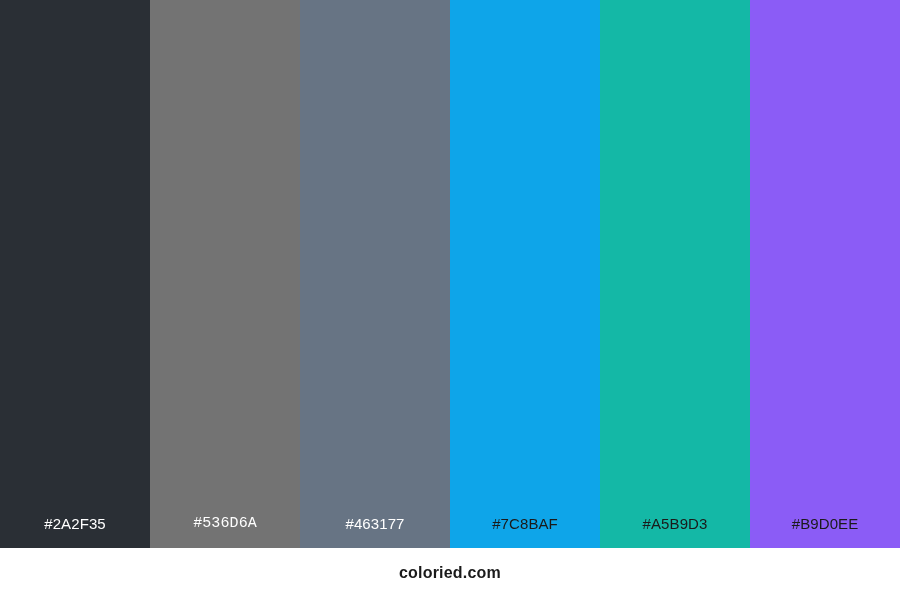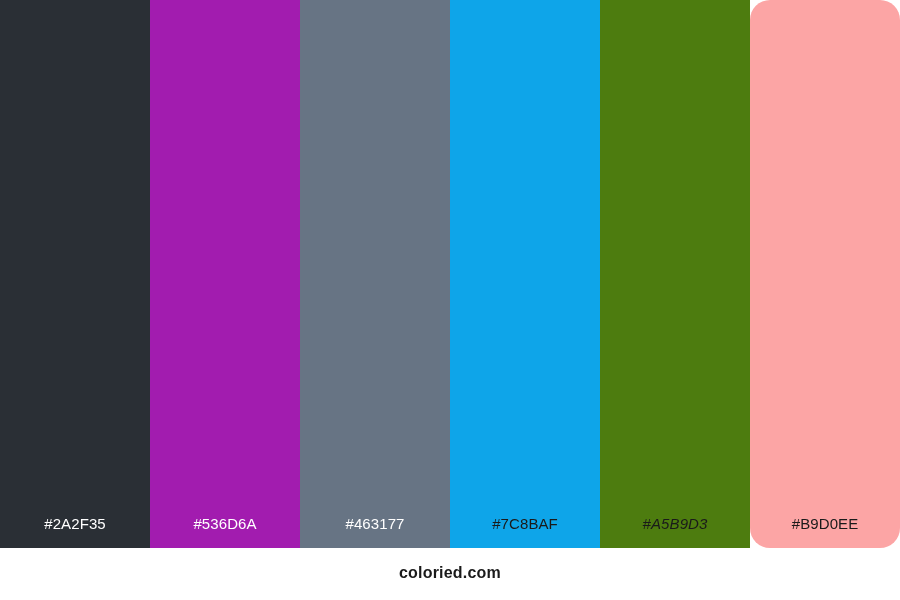--- a/index.html
+++ b/index.html
@@ -81,33 +81,33 @@
 </style>
 </head>
 <body>
 
 <div id="palette-page">
 
   <div id="swatch-strip">
       <div class="swatch light-text" style="background-color: rgb(42, 47, 53);">
         <span class="swatch-label">#2A2F35</span>
       </div>
-      <div class="swatch light-text" style="background-color: #a21caf;">
+      <div class="swatch light-text" style="background-color: #737373; font-family: Liberation Mono, monospace;">
         <span class="swatch-label">#536D6A</span>
       </div>
       <div class="swatch light-text" style="background-color: rgb(103, 116, 132);">
         <span class="swatch-label">#463177</span>
       </div>
       <div class="swatch dark-text" style="background-color: #0ea5e9;">
         <span class="swatch-label">#7C8BAF</span>
       </div>
-      <div class="swatch dark-text" style="background-color: #4d7c0f; font-style: italic;">
+      <div class="swatch dark-text" style="background-color: #14b8a6;">
         <span class="swatch-label">#A5B9D3</span>
       </div>
-      <div class="swatch dark-text" style="background-color: #fca5a5; border-radius: 20px;">
+      <div class="swatch dark-text" style="background-color: #8b5cf6;">
         <span class="swatch-label">#B9D0EE</span>
       </div>
     </div>
 
   <div id="footer-bar">
     <span id="site-credit">coloried.com</span>
   </div>
 
 </div>
 

